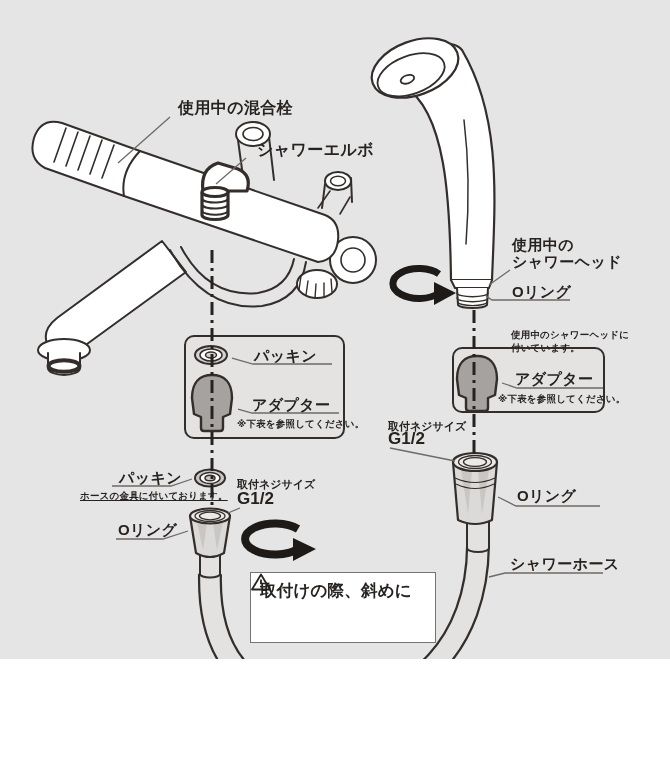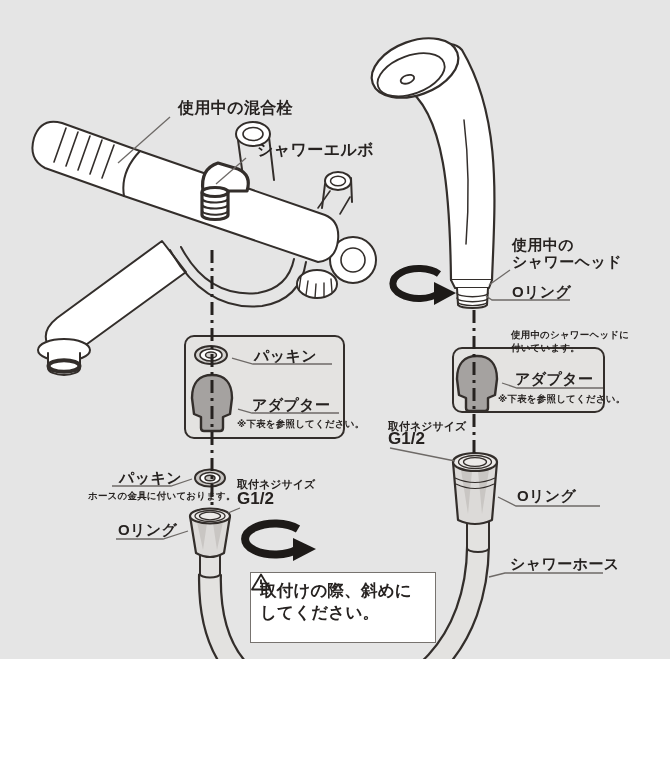--- a/index.html
+++ b/index.html
@@ -161,21 +161,21 @@
   </svg>
 
   <div class="lbl lbl-lg" style="left:178px;top:99px;">使用中の混合栓</div>
   <div class="lbl lbl-lg" style="left:245px;top:141px;margin-left:12px;">シャワーエルボ</div>
 
   <div class="lbl" style="left:254px;top:347px;">パッキン</div>
   <div class="lbl" style="left:252px;top:396px;">アダプター</div>
   <div class="note" style="left:237px;top:417px;">※下表を参照してください。</div>
 
   <div class="lbl" style="left:119px;top:469px;">パッキン</div>
-  <div class="note" style="left:88px;top:489px;">ホースの金具に付いております。</div>
+  <div class="note" style="left:80px;top:489px;text-decoration:underline;">ホースの金具に付いております。</div>
   <div class="thread-title" style="left:237px;top:479px;">取付ネジサイズ</div>
   <div class="thread-size" style="left:237px;top:490px;">G1/2</div>
   <div class="lbl" style="left:118px;top:521px;">Oリング</div>
 
   <div class="lbl" style="left:512px;top:236px;">使用中の
 シャワーヘッド</div>
   <div class="lbl" style="left:512px;top:283px;">Oリング</div>
   <div class="note" style="left:511px;top:328px;">使用中のシャワーヘッドに
 付いています。</div>
   <div class="lbl" style="left:515px;top:370px;">アダプター</div>
@@ -187,18 +187,15 @@
 
   <div class="warning">
     <div class="wline">
       <svg viewBox="0 0 20 18">
         <polygon points="10,1.5 19,16.5 1,16.5" fill="none" stroke="#262220" stroke-width="1.8" stroke-linejoin="round"></polygon>
         <line x1="10" y1="6.5" x2="10" y2="11" stroke="#262220" stroke-width="1.8"></line>
         <circle cx="10" cy="13.6" r="1.1" fill="#262220"></circle>
       </svg>
       <span>取付けの際、斜めに</span>
     </div>
-    <div class="wline">
-        <span>してください。</span>
-      </div>
   </div>
 
 </div>
 
 </body></html>

